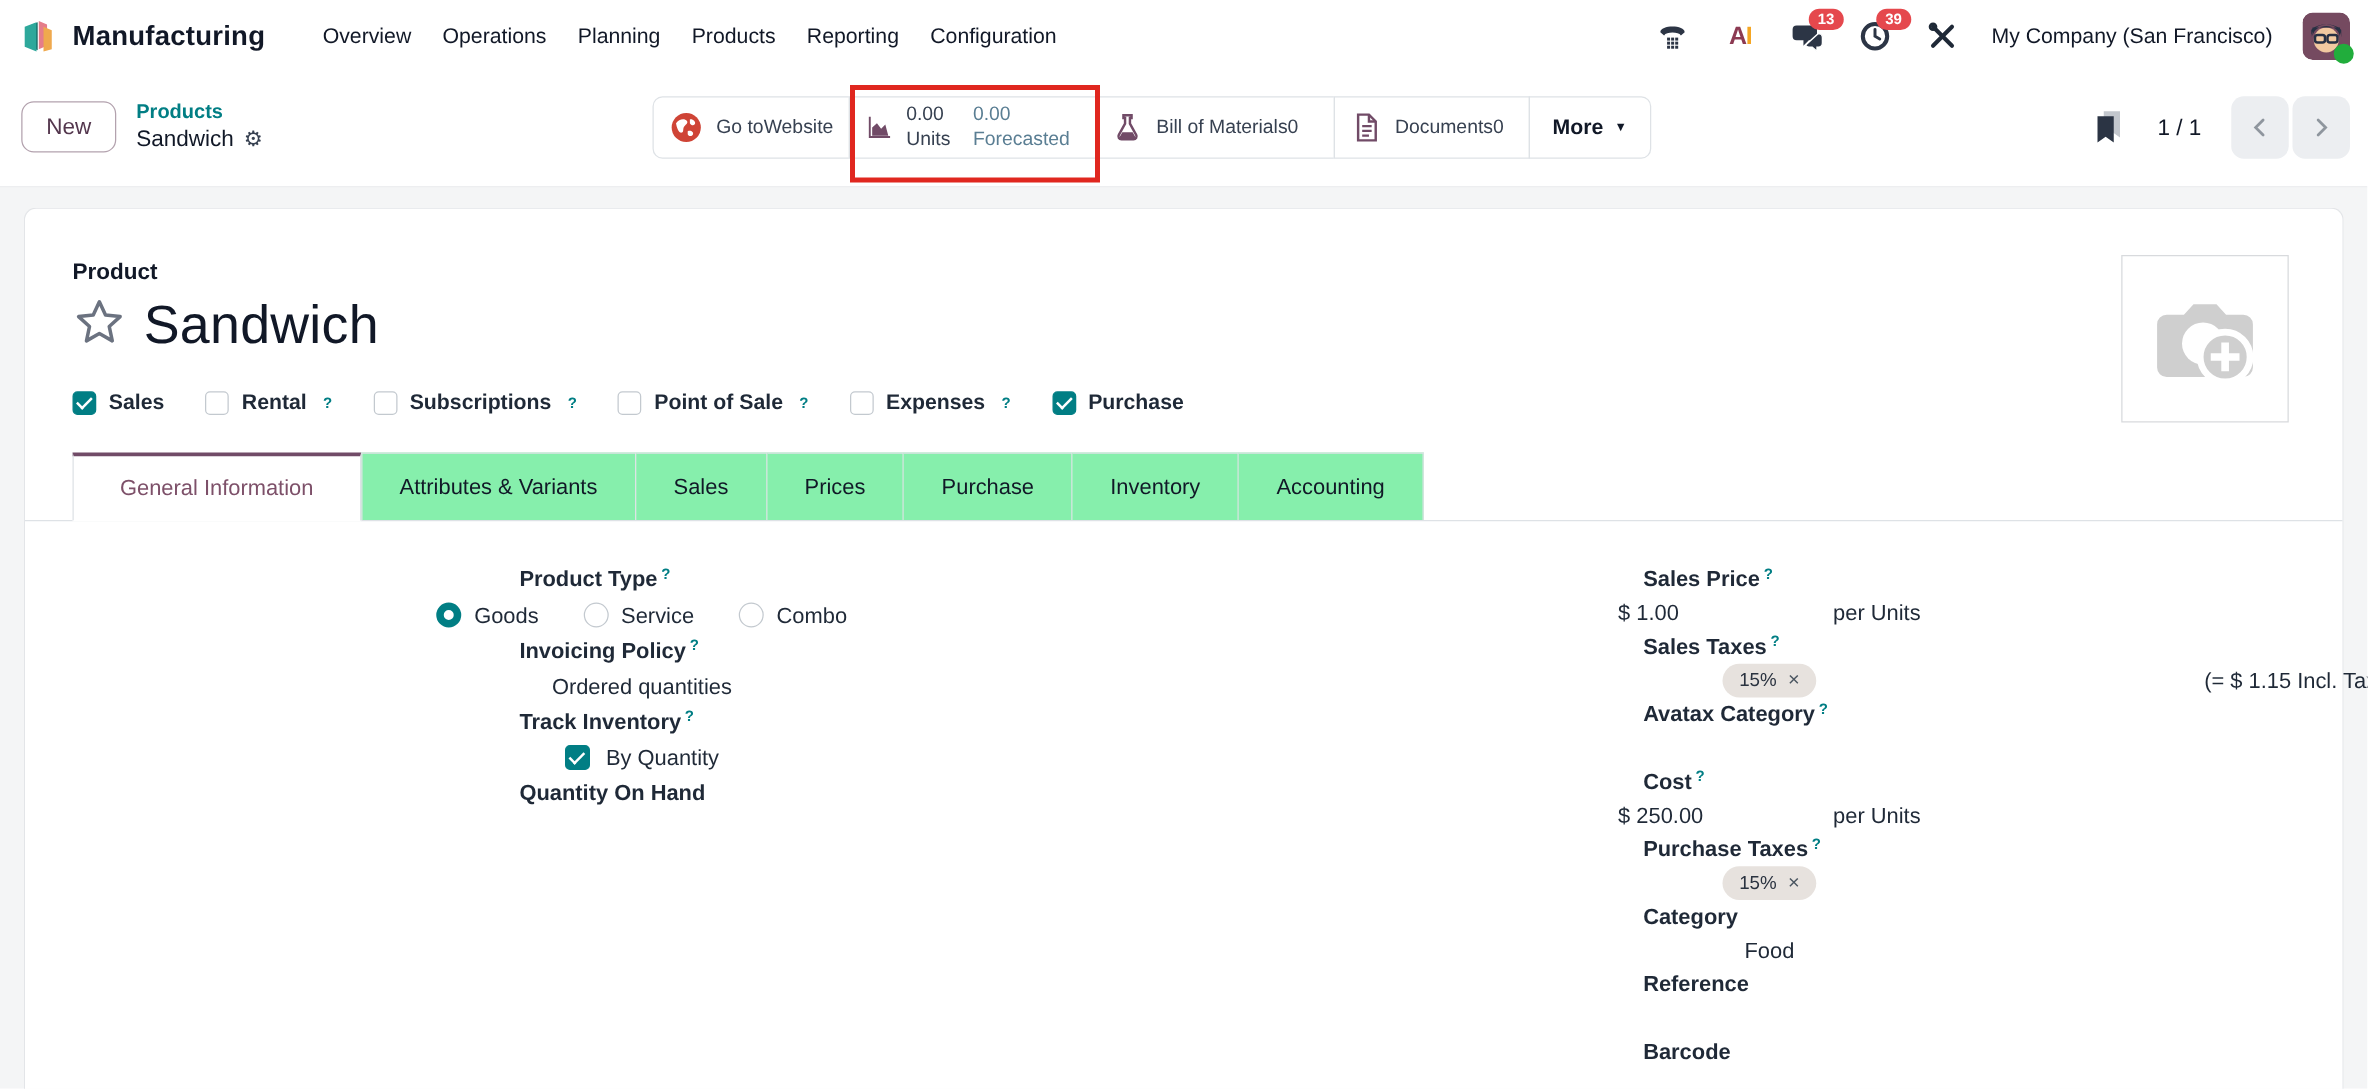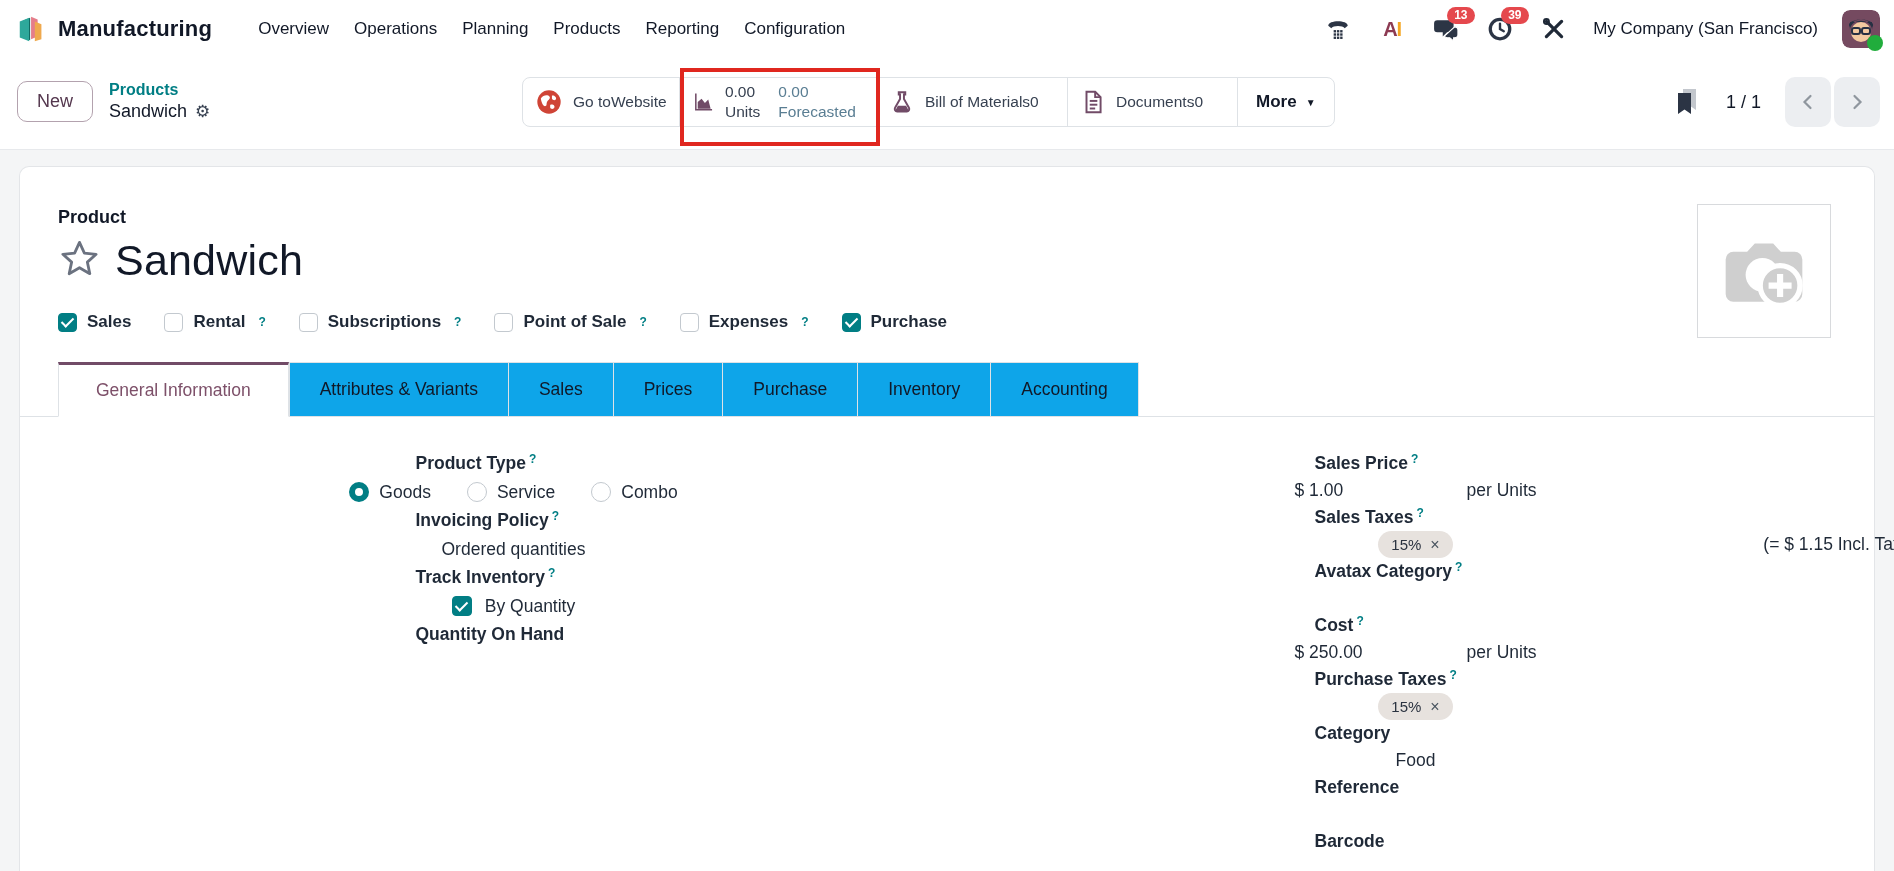--- a/index.html
+++ b/index.html
@@ -69,21 +69,21 @@
   .toggle-label { font-size:17px; font-weight:600; color:#1f2937; }
   .cb { width:19px; height:19px; border-radius:4px; border:1px solid #c3c9cf; background:#fff;
     display:inline-flex; align-items:center; justify-content:center; flex:0 0 auto; }
   .cb.checked { background:#017E84; border-color:#017E84; }
   .cb.checked::after { content:""; width:5px; height:10px; border:solid #fff; border-width:0 2.5px 2.5px 0;
     transform:rotate(45deg); margin-top:-3px; }
   sup.help { color:#017E84; font-size:12px; font-weight:700; margin-left:3px; vertical-align:super; line-height:0; }
 
   .tabs { display:flex; margin:30px -40px 0 -38px; padding-left:38px; border-bottom:1px solid #dee2e6; height:55px; }
   .tab { display:flex; align-items:center; padding:0 30px; font-size:17.5px; color:#111827;
-    background:#0ea5e9; border-top:1px solid #dee2e6; border-right:1px solid #dee2e6; cursor:pointer; }
+    background:#86efac; border-top:1px solid #dee2e6; border-right:1px solid #dee2e6; cursor:pointer; }
   .tab.first-inactive { border-left:1px solid #dee2e6; }
   .tab.active { background:#fff; color:#7d5069; border:1px solid #dee2e6; border-top:3px solid #714B67;
     border-bottom:1px solid #fff; margin-bottom:-1px; padding:0 37px; }
 
   .form { display:flex; margin-top:36px; }
   .col-left { width:911px; flex:0 0 auto; }
   .col-right { flex:1 1 auto; }
   .frow { display:flex; align-items:center; height:57px; position:relative;flex-direction:column; }
   .col-right .frow { height:54px;margin-left:28px; }
   .flabel { font-size:17.5px; font-weight:700; color:#1f2937; }
@@ -222,21 +222,21 @@
     <div class="sb" style="width:192px">
       <svg width="26" height="28" viewBox="0 0 24 24">
         <path d="M9 3 h6 v2 h-1.2 v4.2 l4.6 8.2 a2.2 2.2 0 0 1 -1.9 3.3 H7.5 a2.2 2.2 0 0 1 -1.9 -3.3 l4.6 -8.2 V5 H9 Z" fill="none" stroke="#714B67" stroke-width="1.8"></path>
         <path d="M8.2 15.5 h7.6 l2 3.6 a1 1 0 0 1 -.9 1.5 H7.1 a1 1 0 0 1 -.9 -1.5 Z" fill="#714B67"></path>
       </svg>
       <span class="sb-text">
         <span>Bill of Materials</span>
         <span>0</span>
       </span>
     </div>
-    <div class="sb" style="width:171px">
+    <div class="sb" style="width:157px">
       <svg width="26" height="28" viewBox="0 0 24 24">
         <path d="M6 2.5 h8 l5 5 V21.5 H6 Z" fill="none" stroke="#714B67" stroke-width="1.8"></path>
         <path d="M14 2.5 v5 h5" fill="none" stroke="#714B67" stroke-width="1.8"></path>
         <line x1="9" y1="11" x2="16" y2="11" stroke="#714B67" stroke-width="1.8"></line>
         <line x1="9" y1="14.5" x2="16" y2="14.5" stroke="#714B67" stroke-width="1.8"></line>
         <line x1="9" y1="18" x2="14" y2="18" stroke="#714B67" stroke-width="1.8"></line>
       </svg>
       <span class="sb-text">
         <span>Documents</span>
         <span>0</span>

